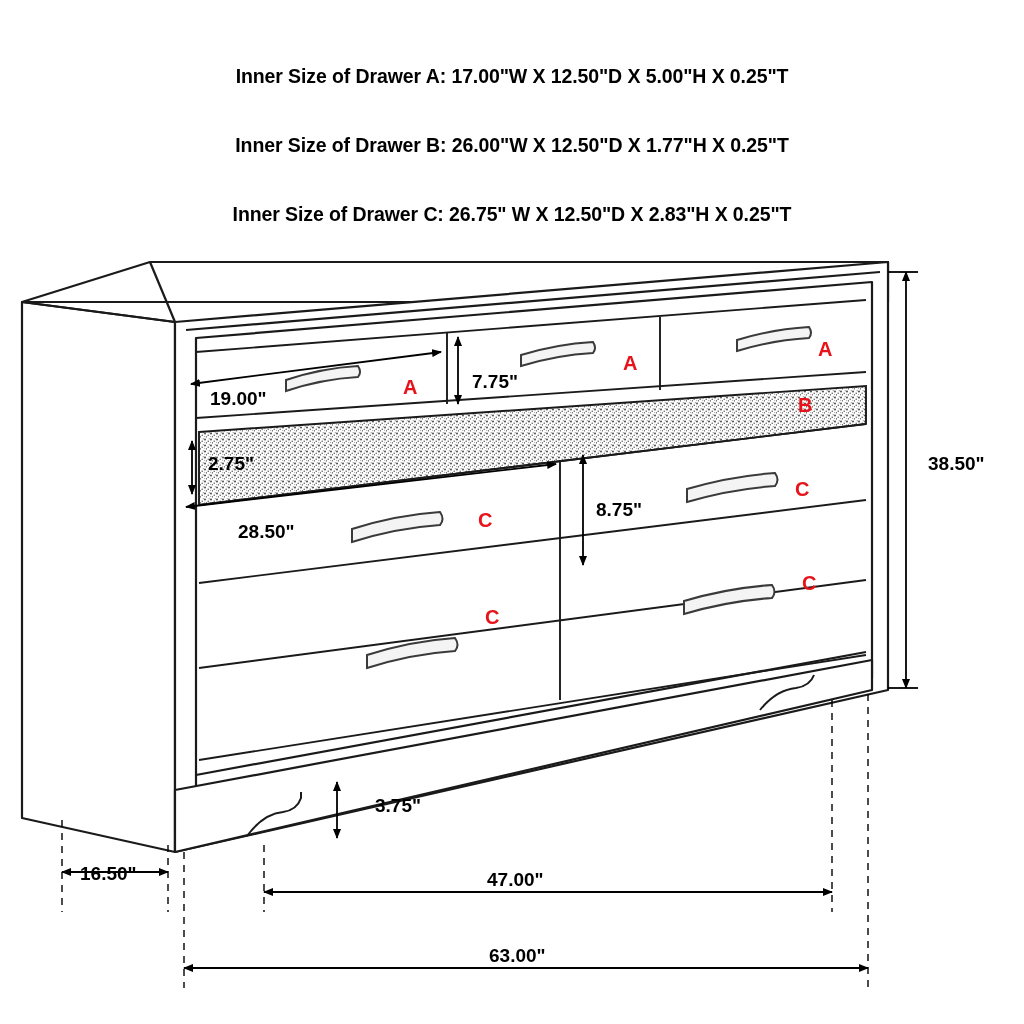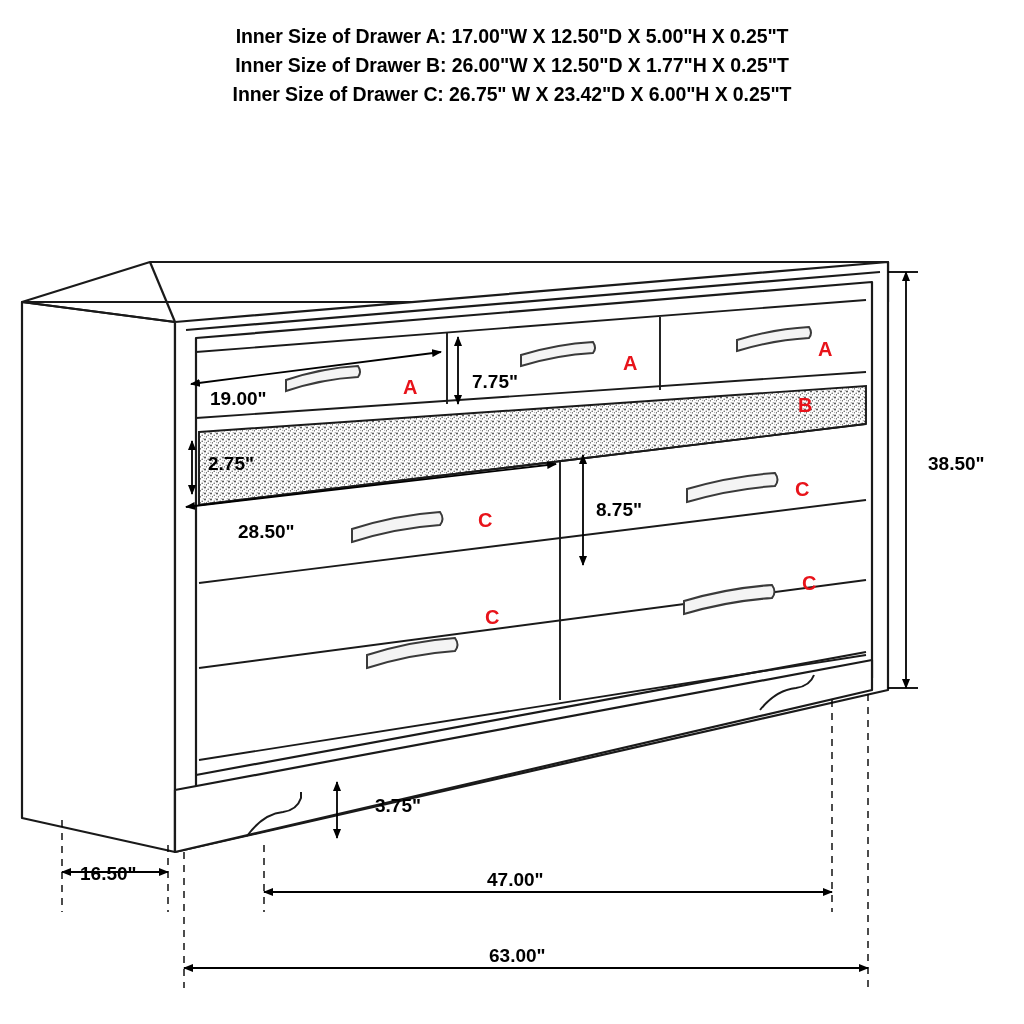--- a/index.html
+++ b/index.html
@@ -26,20 +26,21 @@
     top: 22px;
     width: 1024px;
     text-align: center;
   }
   .spec-line {
     font-size: 19.5px;
     font-weight: bold;
     line-height: 29px;
     letter-spacing: -0.1px;
     white-space: nowrap;
+    margin-top: 40px;
   }
   svg#drawing {
     position: absolute;
     left: 0;
     top: 0;
   }
   .lbl {
     font-family: "Liberation Sans", sans-serif;
     font-weight: bold;
     fill: #000000;
@@ -51,21 +52,21 @@
   }
 </style>
 </head>
 <body>
 
 <div id="stage">
 
   <div class="spec-block">
     <div class="spec-line">Inner Size of Drawer A: 17.00"W X 12.50"D X 5.00"H X 0.25"T</div>
     <div class="spec-line">Inner Size of Drawer B: 26.00"W X 12.50"D X 1.77"H X 0.25"T</div>
-    <div class="spec-line">Inner Size of Drawer C: 26.75" W X 23.42"D X 6.00"H X 0.25"T</div>
+    <div class="spec-line">Inner Size of Drawer C: 26.75" W X 12.50"D X 2.83"H X 0.25"T</div>
   </div>
 
   <svg id="drawing" width="1024" height="1024" viewBox="0 0 1024 1024">
     <defs>
       <marker id="arrH" markerWidth="10" markerHeight="8" refX="9" refY="4" orient="auto" markerUnits="userSpaceOnUse">
         <path d="M0,0 L10,4 L0,8 z" fill="#000"></path>
       </marker>
       <marker id="arrHs" markerWidth="10" markerHeight="8" refX="1" refY="4" orient="auto" markerUnits="userSpaceOnUse">
         <path d="M10,0 L0,4 L10,8 z" fill="#000"></path>
       </marker>

